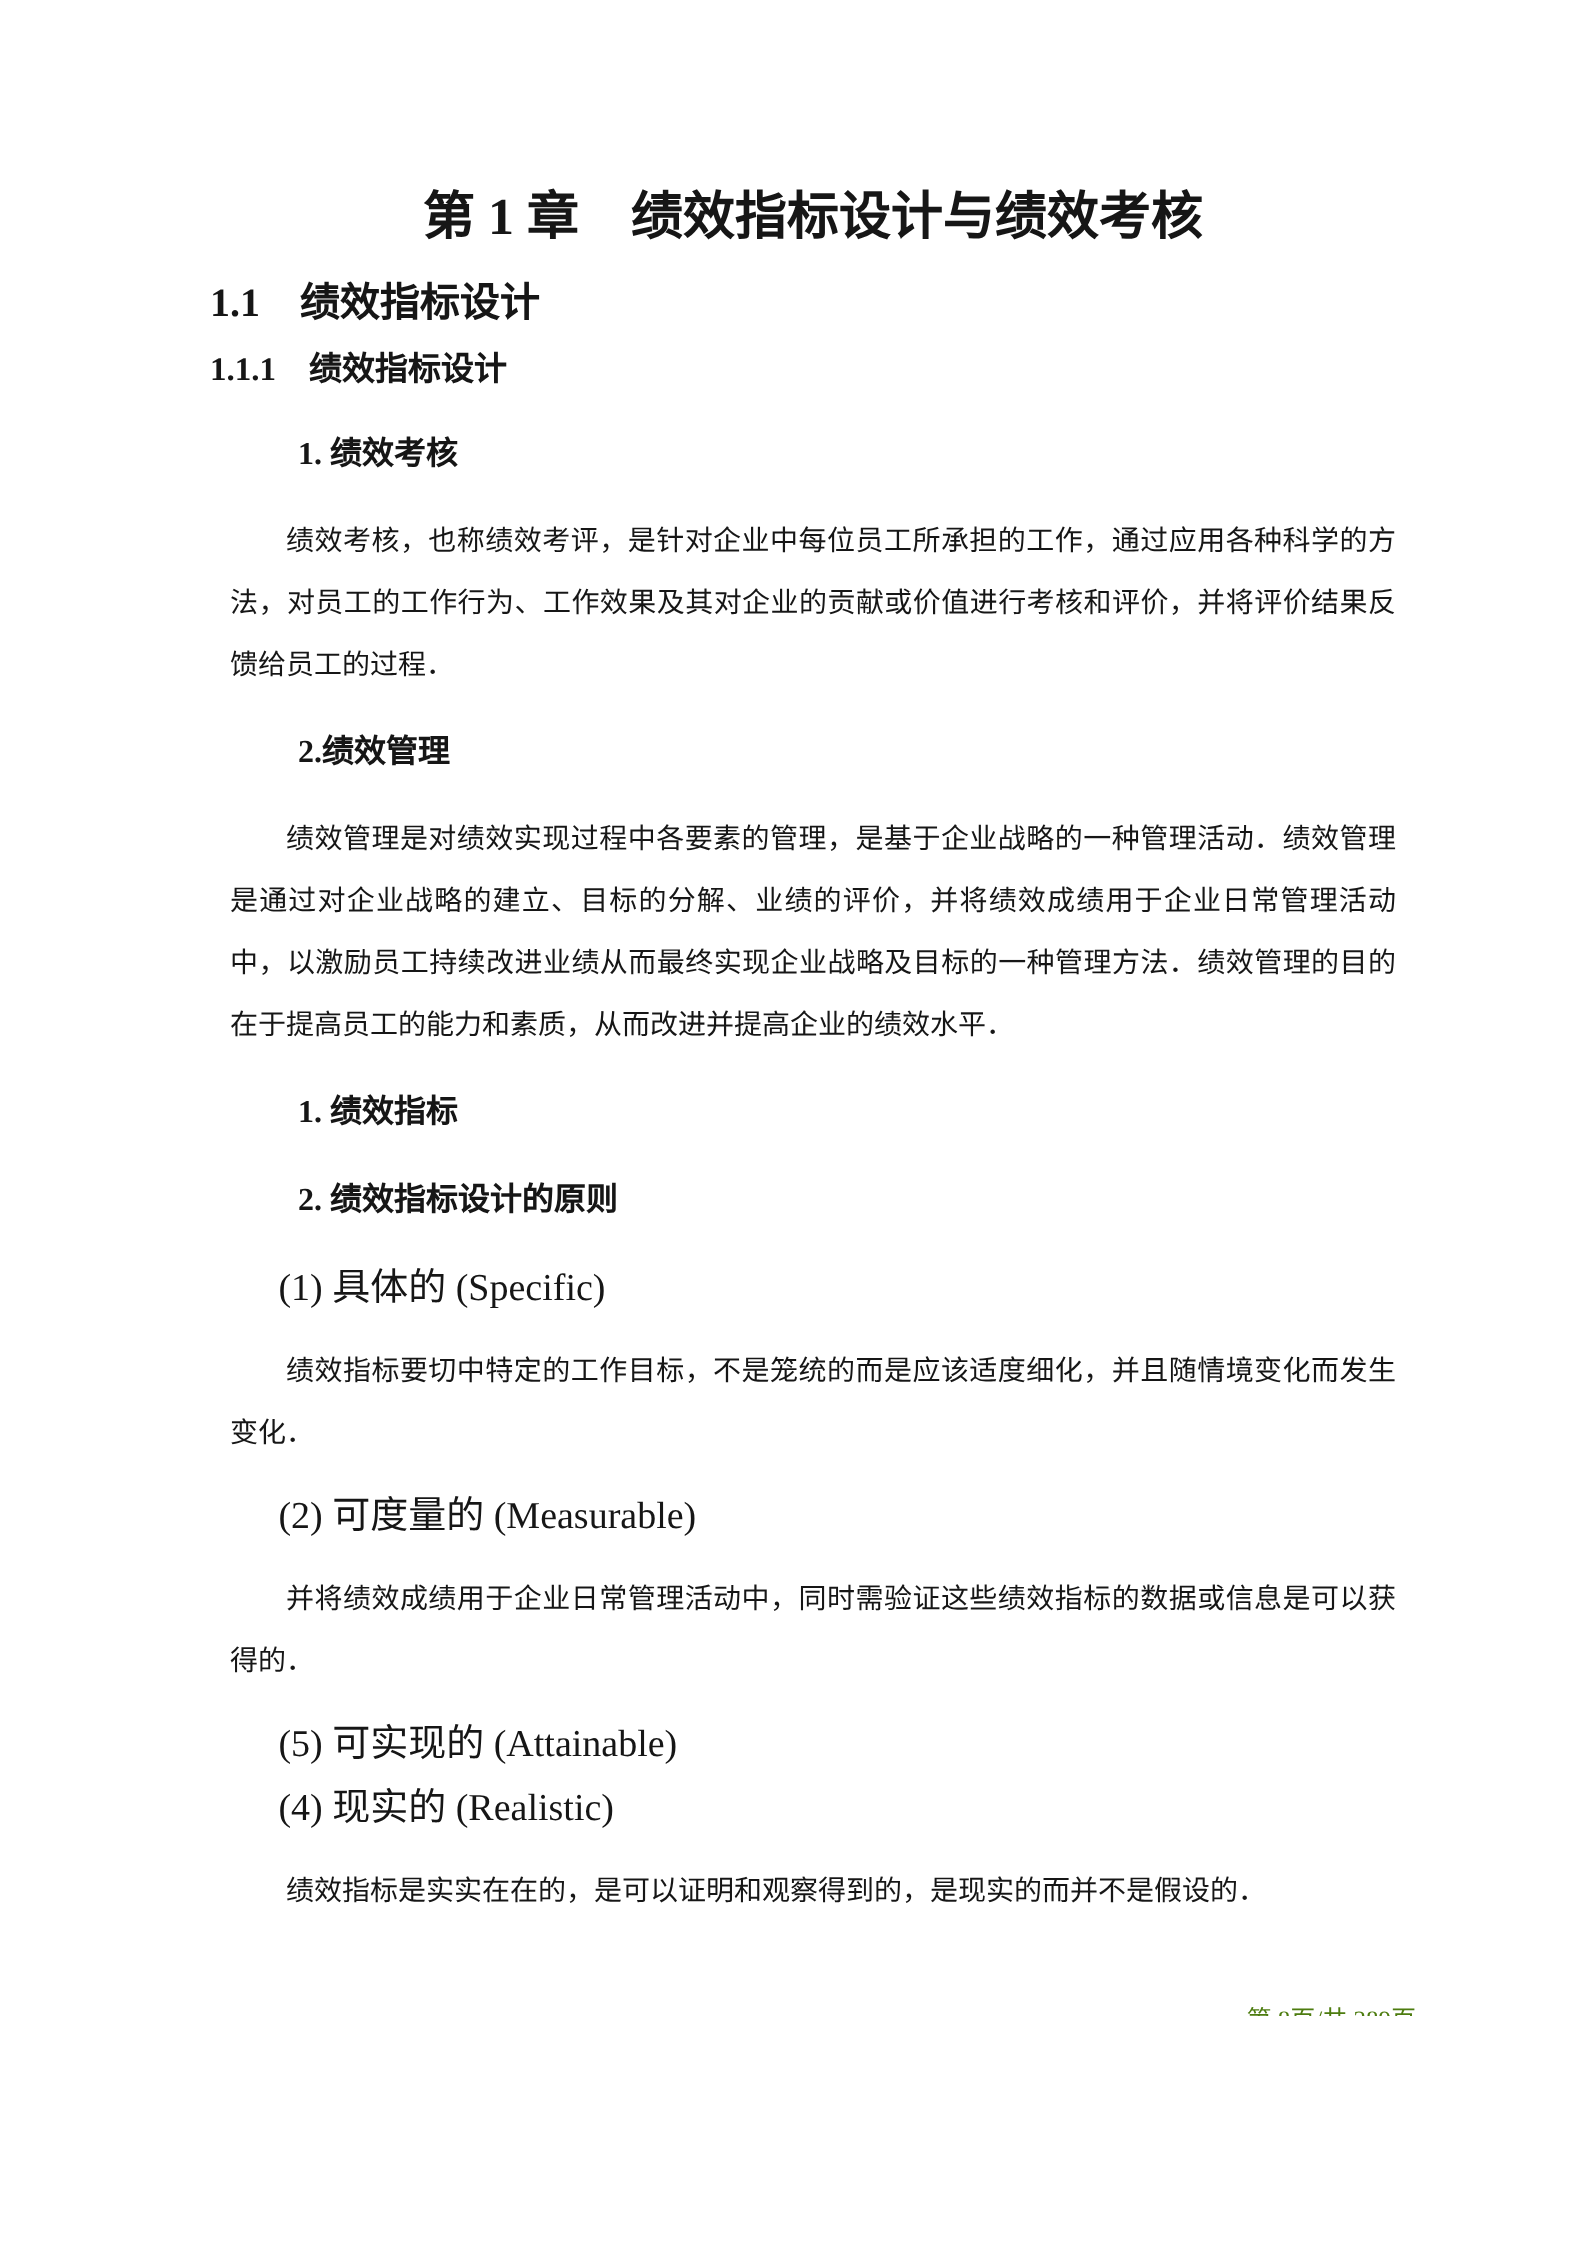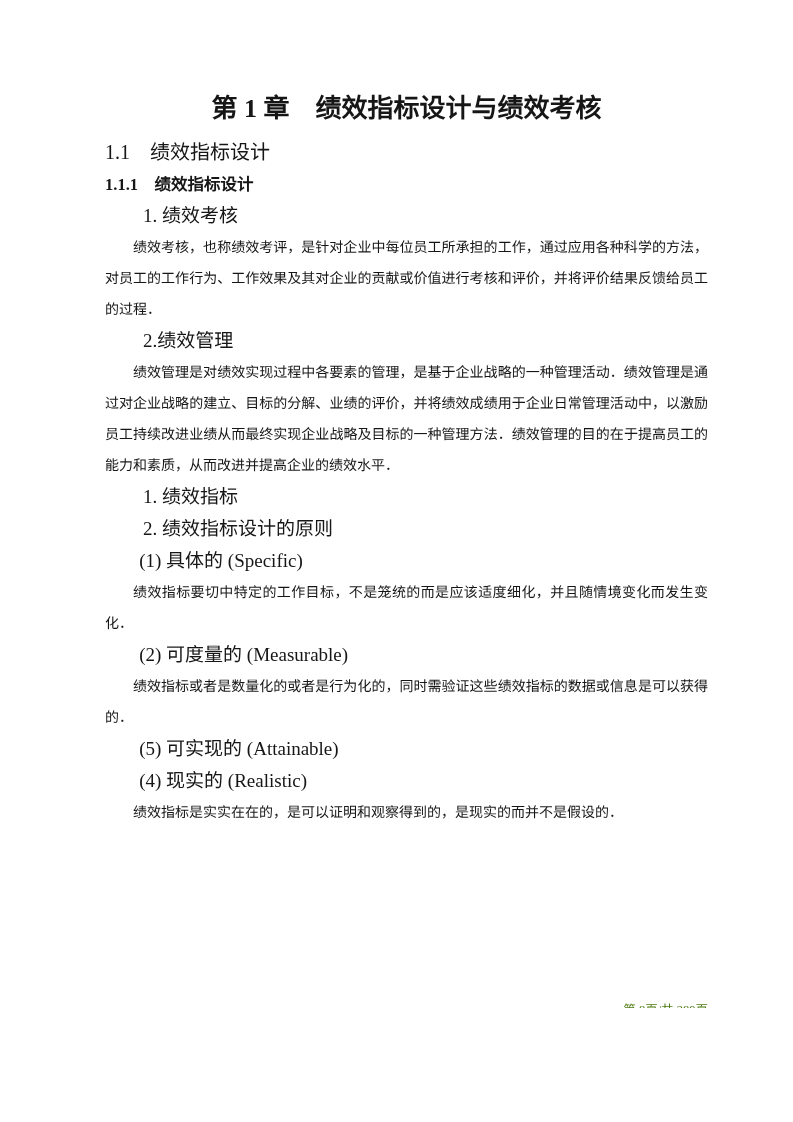--- a/index.html
+++ b/index.html
@@ -24,44 +24,44 @@
   .chapter-title {
     font-size: 26px;
     font-weight: bold;
     text-align: center;
     line-height: 34px;
     margin: 0 0 10px 0;
     white-space: pre-wrap;
   }
   .h2 {
     font-size: 20px;
-    font-weight: normal;
+    font-weight: bold;
     line-height: 32px;
     margin: 3px 0 0 0;
     white-space: pre-wrap;
   }
   .h3 {
     font-size: 16.5px;
     font-weight: bold;
     line-height: 30px;
     margin: 2px 0 0 0;
     white-space: pre-wrap;
   }
   .h4 {
-    font-size: 19px;
-    font-weight: normal;
+    font-size: 16px;
+    font-weight: bold;
     line-height: 32px;
-    margin: 0;
+    margin: 12px;
     text-indent: 2em;
     white-space: pre-wrap;
   }
   .body-para {
     font-size: 14px;
     line-height: 31px;
-    margin: 0;
+    margin: 10px;
     text-align: justify;
     text-indent: 2em;
     white-space: pre-wrap;
   }
   .principle-label {
     font-size: 19px;
     line-height: 32px;
     margin: 0;
     text-indent: 1.8em;
     white-space: pre-wrap;
@@ -99,21 +99,21 @@
 
 
   <div class="h4">2. 绩效指标设计的原则</div>
 
   <div class="principle-label">(1) 具体的 (Specific)</div>
 
   <p class="body-para">绩效指标要切中特定的工作目标，不是笼统的而是应该适度细化，并且随情境变化而发生变化．</p>
 
   <div class="principle-label">(2) 可度量的 (Measurable)</div>
 
-  <p class="body-para">绩效指标或者是数量化的或者是行为化的，同时需验证这些绩效指标的数据或信息是可以获得的．</p>
+  <p class="body-para">并将绩效成绩用于企业日常管理活动中，同时需验证这些绩效指标的数据或信息是可以获得的．</p>
 
   <div class="principle-label">(5) 可实现的 (Attainable)</div>
 
 
   <div class="principle-label">(4) 现实的 (Realistic)</div>
 
   <p class="body-para">绩效指标是实实在在的，是可以证明和观察得到的，是现实的而并不是假设的．</p>
 
   <div class="page-footer">第 8页/共 289页</div>
 

